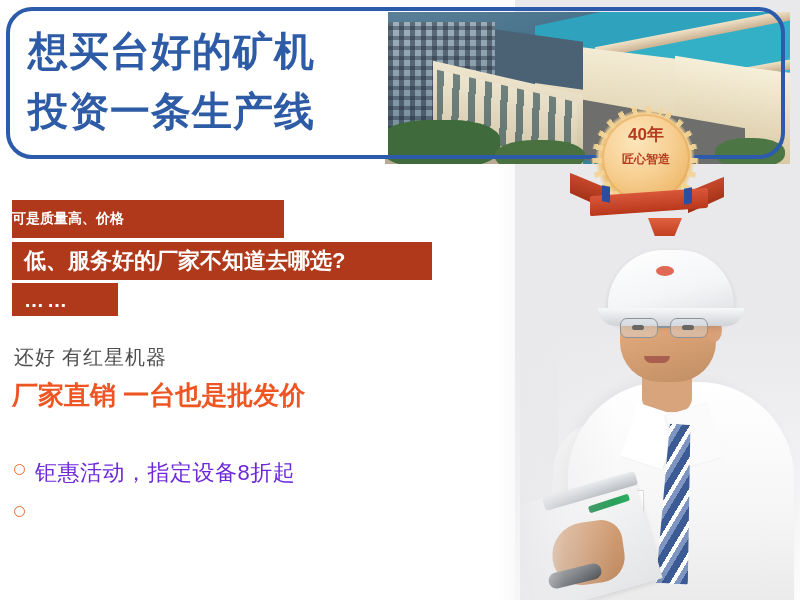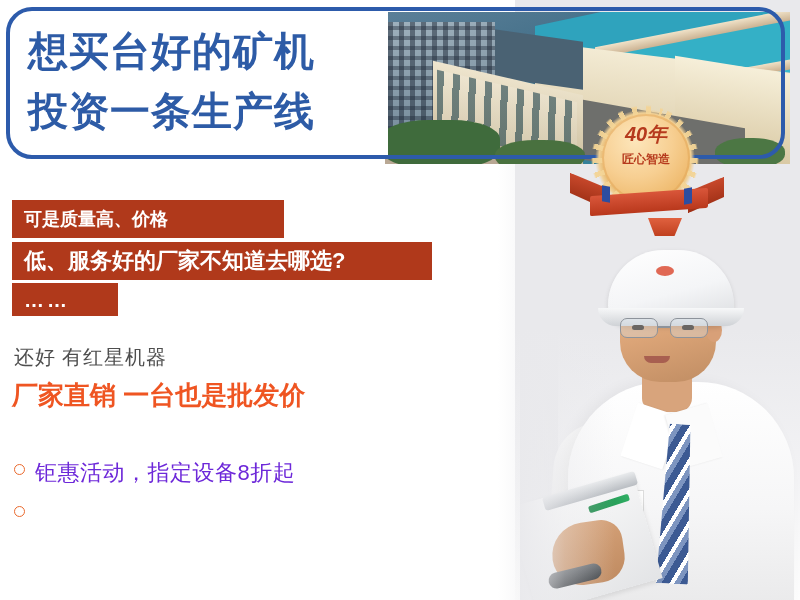--- a/index.html
+++ b/index.html
@@ -85,39 +85,39 @@
         rgba(243,212,150,.95) 5deg 11deg,
         rgba(232,183,97,0) 11deg 16deg);
     -webkit-mask:radial-gradient(circle at 50% 50%, transparent 36px, #000 38px, #000 52px, transparent 54px);
             mask:radial-gradient(circle at 50% 50%, transparent 36px, #000 38px, #000 52px, transparent 54px);
   }
   .badge-disc{position:absolute;left:16px;top:14px;width:88px;height:88px;border-radius:50%;
     background:radial-gradient(circle at 38% 30%,#fde6bb 0%,#f7cf92 45%,#eeb96c 78%,#e2a75a 100%);
     box-shadow:0 0 0 2px rgba(226,167,90,.55) inset;}
   .badge-txt{position:absolute;left:16px;top:22px;width:88px;text-align:center;
     color:#b63a1d;font-weight:700;font-family:"Liberation Sans",sans-serif;}
-  .badge-txt .y{display:block;font-size:20px;line-height:25px;letter-spacing:0px;font-style:italic;}
+  .badge-txt .y{display:block;font-size:17px;line-height:25px;letter-spacing:0px;}
   .badge-txt .s{display:block;font-size:12px;line-height:24px;letter-spacing:0px;}
   .ribbon{position:absolute;left:-14px;top:72px;width:152px;height:58px;}
   .ribbon .band{position:absolute;left:18px;top:20px;width:118px;height:20px;
     background:linear-gradient(180deg,#d9563a,#b9381c);
     transform:skewY(-4deg);border-radius:2px;}
   .ribbon .tailL{position:absolute;left:-2px;top:6px;width:36px;height:26px;
     background:linear-gradient(180deg,#c9492c,#9e2f15);transform:skewY(16deg);
     clip-path:polygon(0 0,100% 18%,100% 100%,0 78%);}
   .ribbon .tailR{position:absolute;left:116px;top:10px;width:36px;height:26px;
     background:linear-gradient(180deg,#c9492c,#9e2f15);transform:skewY(-16deg);
     clip-path:polygon(0 18%,100% 0,100% 78%,0 100%);}
   .ribbon .pinL{position:absolute;left:30px;top:14px;width:8px;height:16px;background:#2d4da0;transform:skewY(10deg);}
   .ribbon .pinR{position:absolute;left:112px;top:16px;width:8px;height:16px;background:#2d4da0;transform:skewY(-10deg);}
 
   
   .redbar{position:absolute;background:#b0391b;color:#fff;font-weight:700;
     font-family:"Liberation Sans","DejaVu Sans",sans-serif;display:flex;align-items:center;}
-  .redbar.r1{left:12px;top:200px;width:272px;height:38px;font-size:18px;padding-left:12px;box-sizing:border-box;}
+  .redbar.r1{left:12px;top:200px;width:272px;height:38px;font-size:14px;box-sizing:border-box;}
   .redbar.r2{left:12px;top:242px;width:420px;height:38px;font-size:22px;padding-left:12px;box-sizing:border-box;}
   .redbar.r3{left:12px;top:283px;width:106px;height:33px;font-size:20px;padding-left:12px;box-sizing:border-box;
     letter-spacing:3px;line-height:10px;}
 
   
   .subline{position:absolute;left:14px;top:344px;width:400px;
     color:#4e4e4e;font-size:20px;letter-spacing:1px;
     font-family:"Liberation Serif","DejaVu Serif",serif;}
   .bigorange{position:absolute;left:12px;top:378px;width:470px;
     color:#ef5522;font-size:26px;font-weight:700;letter-spacing:0px;

